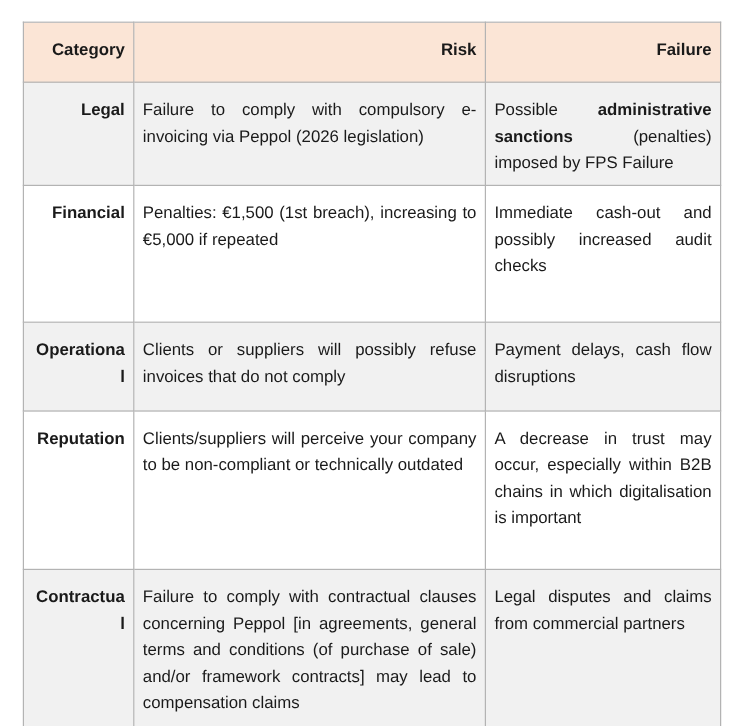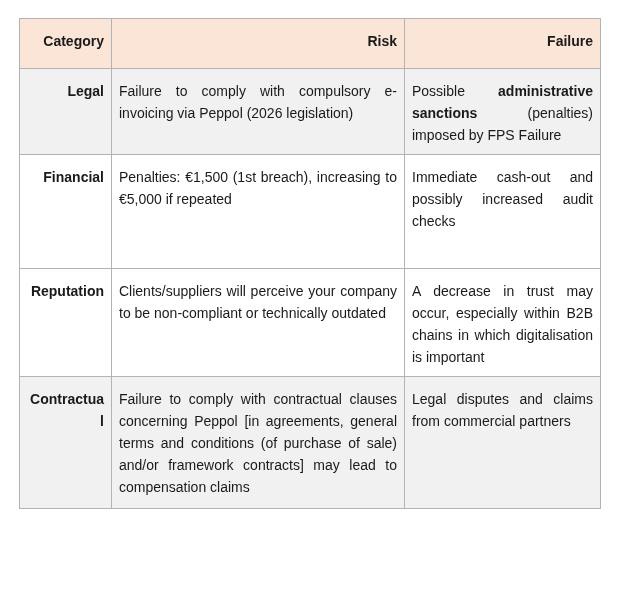--- a/index.html
+++ b/index.html
@@ -75,20 +75,25 @@
         <tr class="shaded">
           <td class="cat">Legal</td>
           <td class="justify"><span>Failure to comply with compulsory e-invoicing via Peppol (2026 legislation)</span></td>
           <td class="justify"><span>Possible </span><span class="b">administrative sanctions</span><span> (penalties) imposed by FPS Failure</span></td>
         </tr>
         <tr>
           <td class="cat">Financial</td>
           <td class="justify"><span>Penalties: €1,500 (1st breach), increasing to €5,000 if repeated</span></td>
           <td class="justify"><span>Immediate cash-out and possibly increased audit checks</span></td>
         </tr>
+        <tr class="shaded">
+          <td class="cat">Operational</td>
+          <td class="justify"><span>Clients or suppliers will possibly refuse invoices that do not comply</span></td>
+          <td class="justify"><span>Payment delays, cash flow disruptions</span></td>
+        </tr>
         <tr>
           <td class="cat">Reputation</td>
           <td class="justify"><span>Clients/suppliers will perceive your company to be non-compliant or technically outdated</span></td>
           <td class="justify"><span>A decrease in trust may occur, especially within B2B chains in which digitalisation is important</span></td>
         </tr>
         <tr class="shaded">
           <td class="cat">Contractual</td>
           <td class="justify"><span>Failure to comply with contractual clauses concerning Peppol [in agreements, general terms and conditions (of purchase of sale) and/or framework contracts] may lead to compensation claims</span></td>
           <td class="justify"><span>Legal disputes and claims from commercial partners</span></td>
         </tr>

